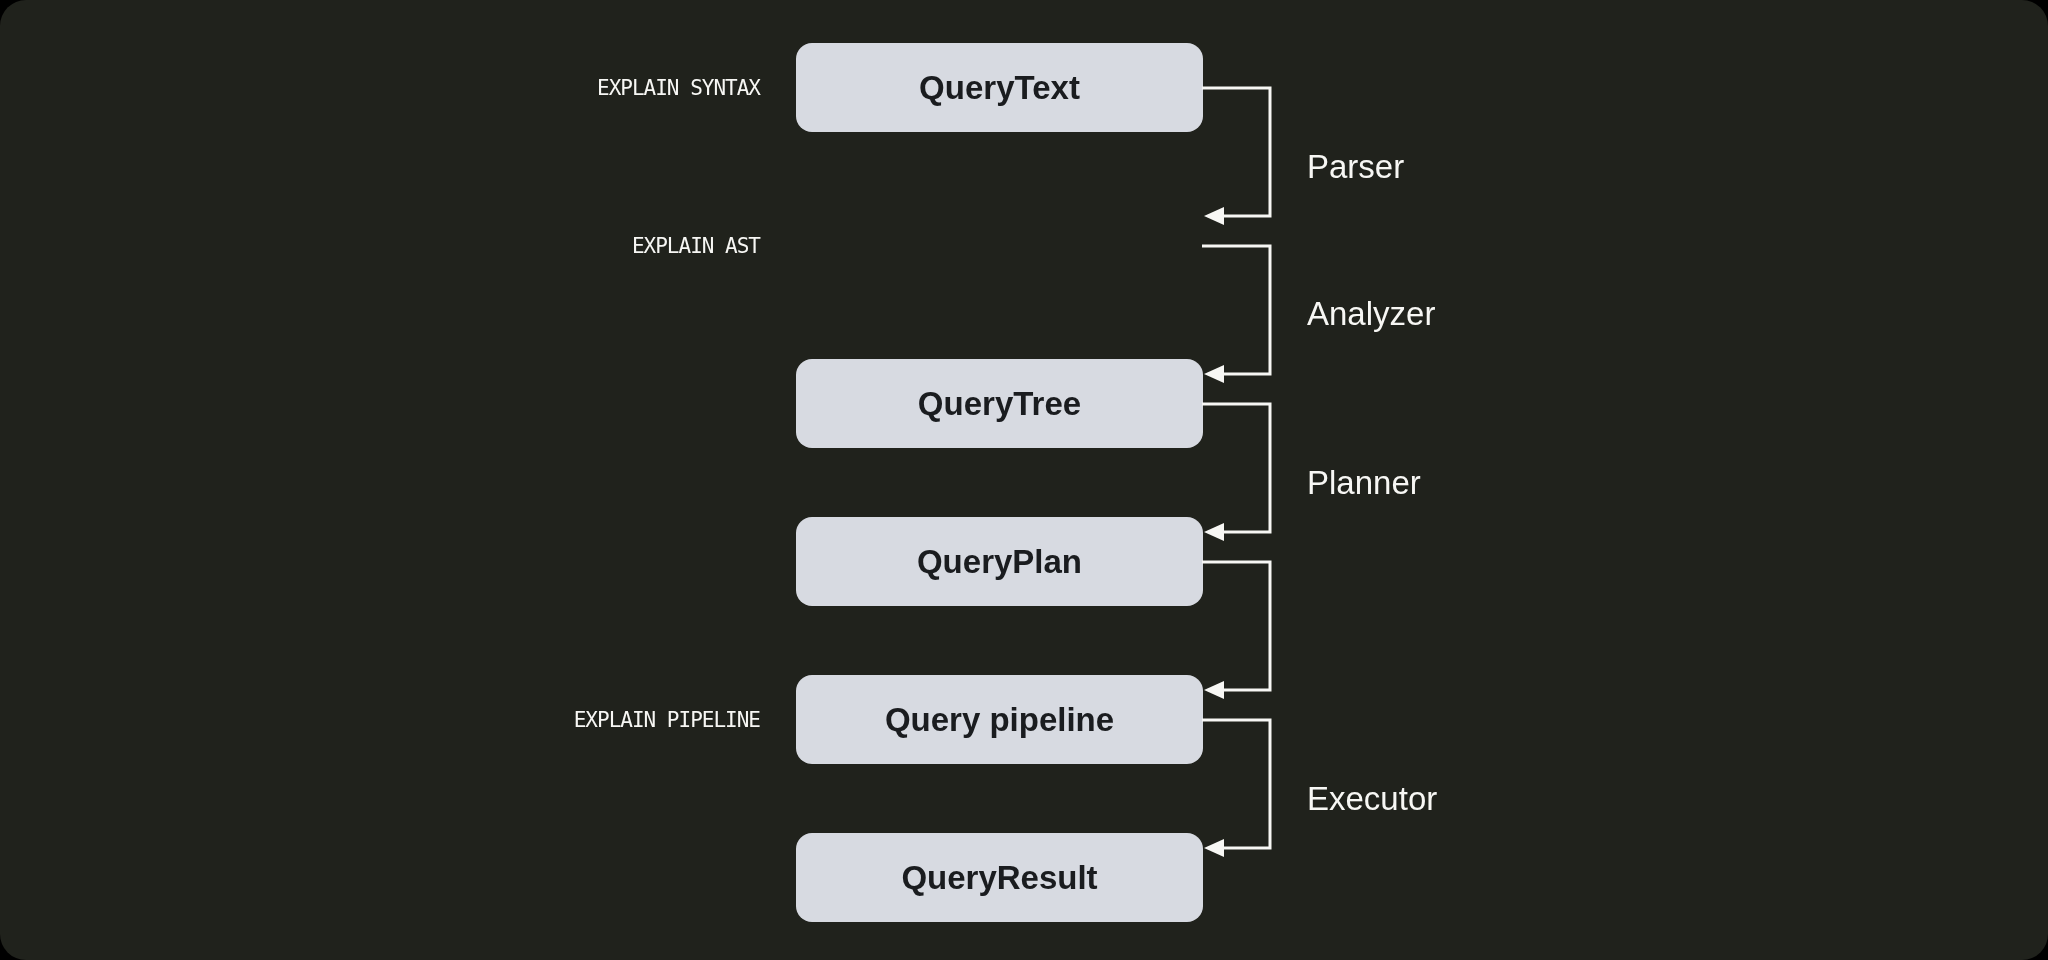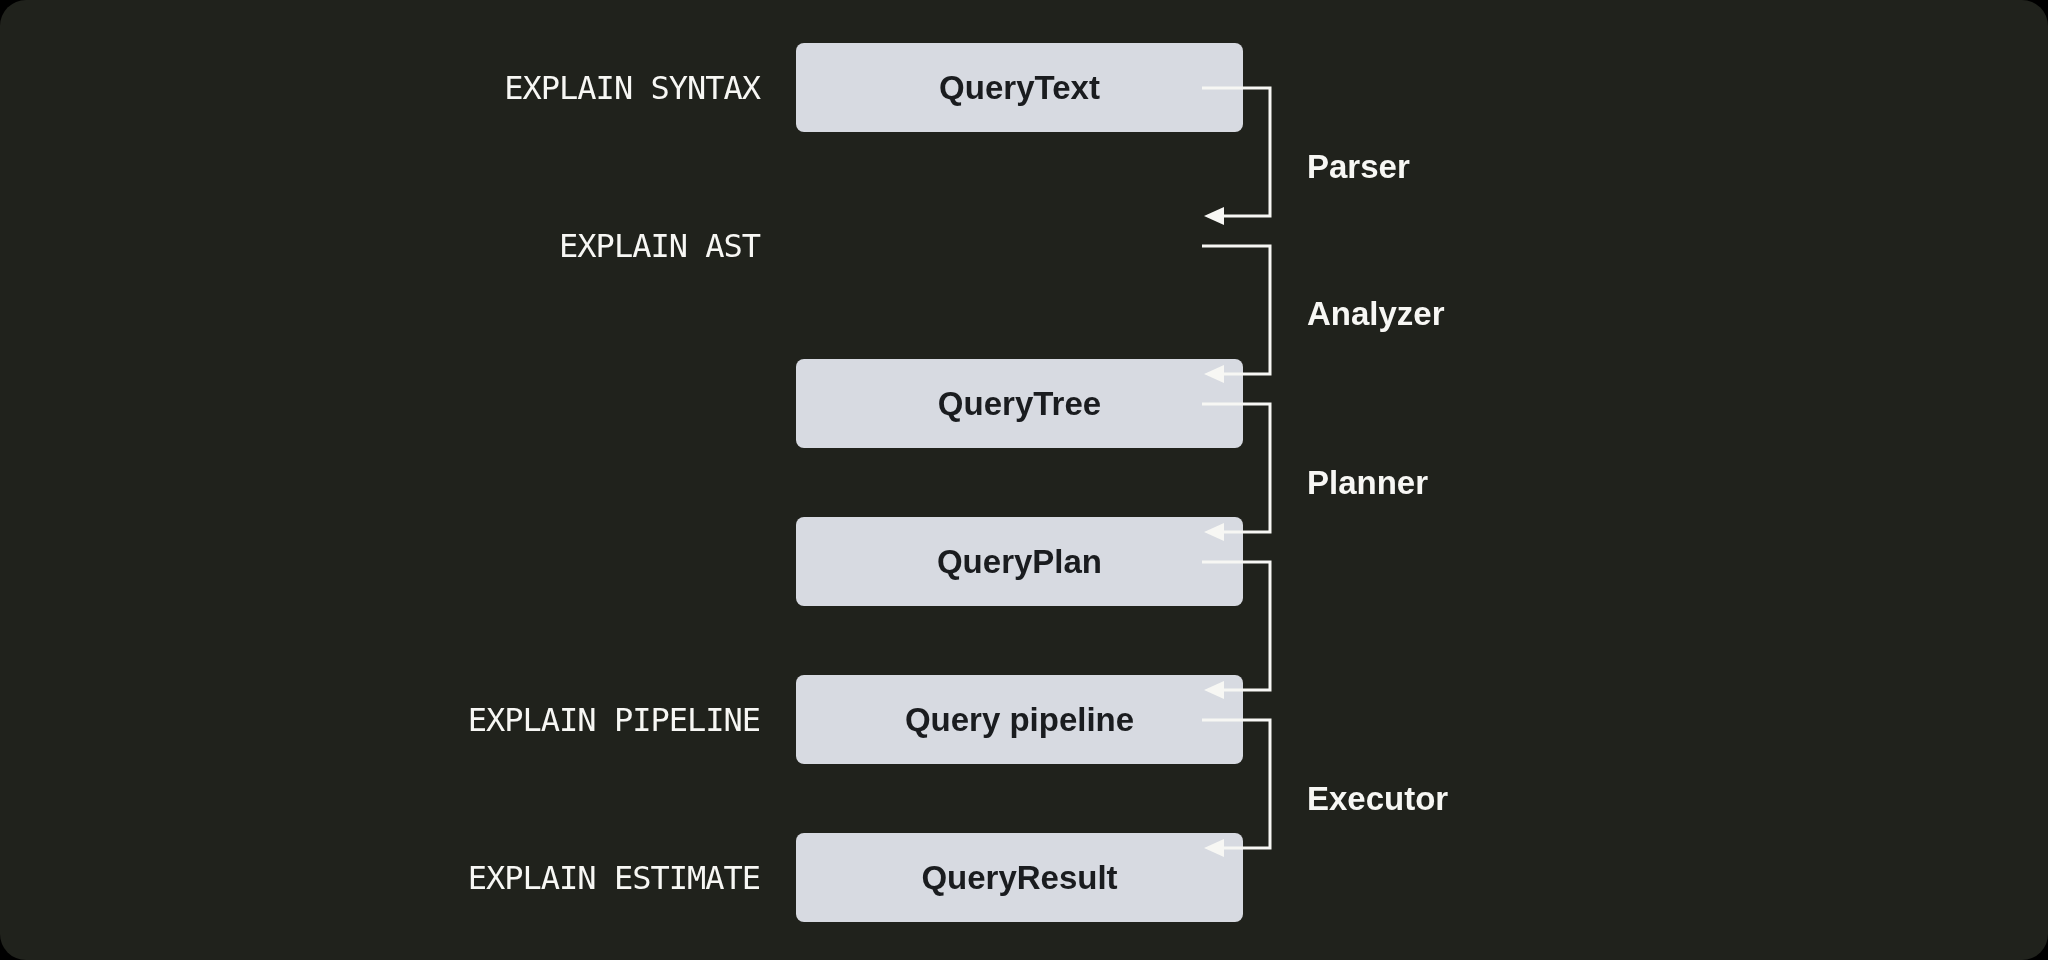--- a/index.html
+++ b/index.html
@@ -16,61 +16,60 @@
     overflow:hidden;
     font-family:"Liberation Sans",sans-serif;
   }
   .card{
     position:absolute;inset:0;
     background:var(--background);
     border-radius:26px;
   }
   .node{
     position:absolute;
-    left:796px;width:447px;height:89px;
+    left:796px;width:407px;height:89px;
     background:var(--box-fill);
-    border-radius:8px;
+    border-radius:16px;
     display:flex;align-items:center;justify-content:center;
     color:var(--box-text);
     font-size:33px;font-weight:700;
     letter-spacing:0;
   }
   .cmd{
     position:absolute;
     left:260px;width:500px;height:89px;
     display:flex;align-items:center;justify-content:flex-end;
     color:var(--line);
     font-family:"DejaVu Sans Mono",monospace;
-    font-size:32px;font-weight:400;letter-spacing:-1px;
+    font-size:21px;font-weight:400;letter-spacing:-1px;
     white-space:nowrap;
   }
   .stage{
     position:absolute;
     left:1307px;height:88px;width:600px;
     display:flex;align-items:center;
     color:var(--line);
-    font-size:33px;font-weight:700;
+    font-size:33px;font-weight:400;
     white-space:nowrap;
   }
   .t0{top:43px}.t1{top:201px}.t2{top:359px}.t3{top:517px}.t4{top:675px}.t5{top:833px}
   .g0{top:123px}.g1{top:270px}.g2{top:439px}.g3{top:597px}.g4{top:755px}
   svg.flow{position:absolute;inset:0;pointer-events:none;}
   svg.flow path{stroke:var(--line);stroke-width:3;fill:none;}
   svg.flow polygon{fill:var(--line);}
 </style>
 </head>
 <body>
 
 <div class="canvas">
   <div class="card"></div>
 
   <div class="cmd t0">EXPLAIN SYNTAX</div>
   <div class="cmd t1">EXPLAIN AST</div>
   <div class="cmd t4">EXPLAIN PIPELINE</div>
-  <div class="cmd t5">EXPLAIN ESTIMATE</div>
 
   <div class="node t0">QueryText</div>
   <div class="node t2">QueryTree</div>
   <div class="node t3">QueryPlan</div>
   <div class="node t4">Query pipeline</div>
   <div class="node t5">QueryResult</div>
 
   <div class="stage g0">Parser</div>
   <div class="stage g1">Analyzer</div>
   <div class="stage g2">Planner</div>

